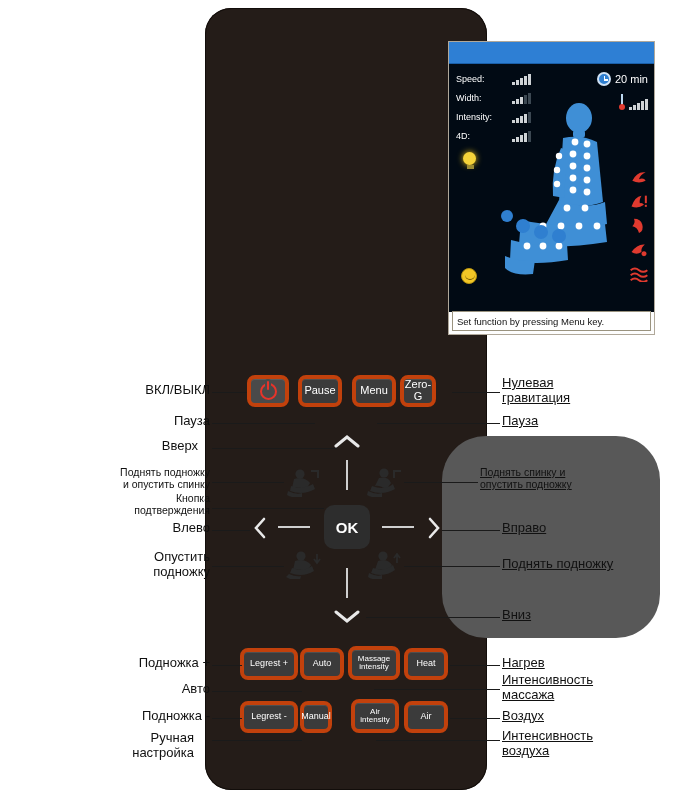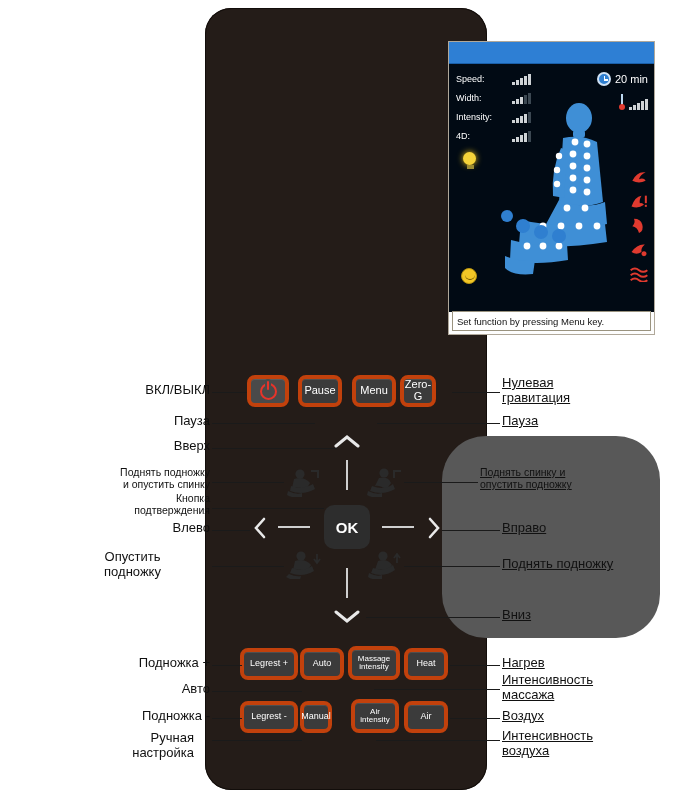--- a/index.html
+++ b/index.html
@@ -509,35 +509,35 @@
   <div class="btn tiny" id="btn-air-int" style="white-space:pre-line">Air
 intensity</div>
   <div class="btn small" id="btn-air">Air</div>
 
   <div class="label right-al" style="left:60px; top:382px; width:150px;">ВКЛ/ВЫКЛ</div>
   <div class="leader" style="left:212px; top:392px; width:35px;"></div>
 
   <div class="label right-al" style="left:60px; top:413px; width:150px;">Пауза</div>
   <div class="leader" style="left:212px; top:423px; width:103px;"></div>
 
-  <div class="label right-al" style="left:60px; top:438px; width:150px;">Вверх</div>
+  <div class="label right-al" style="left:48px; top:438px; width:150px;">Вверх</div>
   <div class="leader" style="left:212px; top:448px; width:125px;"></div>
 
   <div class="label small right-al" style="left:40px; top:466px; width:170px;">Поднять подножку
 и опустить спинку</div>
   <div class="leader" style="left:212px; top:482px; width:72px;"></div>
 
   <div class="label small right-al" style="left:40px; top:492px; width:170px;">Кнопка
 подтверждения</div>
   <div class="leader" style="left:212px; top:508px; width:112px;"></div>
 
   <div class="label right-al" style="left:60px; top:520px; width:150px;">Влево</div>
   <div class="leader" style="left:212px; top:530px; width:38px;"></div>
 
-  <div class="label right-al" style="left:55px; top:549px; width:155px;text-align:center;">Опустить
+  <div class="label right-al" style="left:55px; top:549px; width:155px;">Опустить
 подножку</div>
   <div class="leader" style="left:212px; top:566px; width:72px;"></div>
 
   <div class="label right-al" style="left:60px; top:655px; width:150px;">Подножка +</div>
   <div class="leader" style="left:212px; top:665px; width:30px;"></div>
 
   <div class="label right-al" style="left:60px; top:681px; width:150px;">Авто</div>
   <div class="leader" style="left:212px; top:691px; width:90px;"></div>
 
   <div class="label right-al" style="left:60px; top:708px; width:150px;">Подножка -</div>

